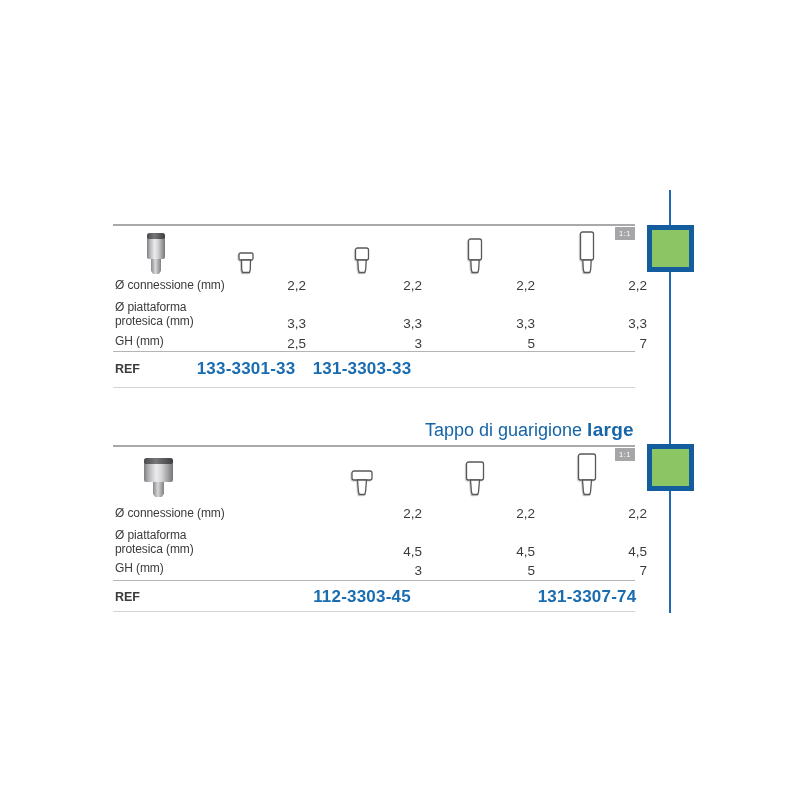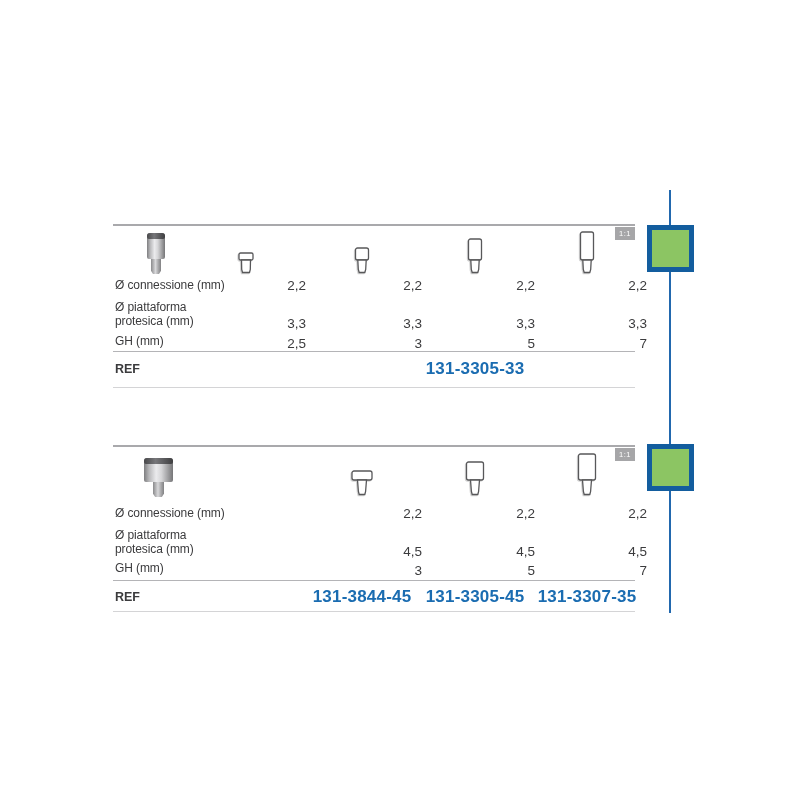--- a/index.html
+++ b/index.html
@@ -113,24 +113,26 @@
 
   <div class="row-label" style="top:334px;">GH (mm)</div>
   <div class="val c1" style="top:336px;">2,5</div>
   <div class="val c2" style="top:336px;">3</div>
   <div class="val c3" style="top:336px;">5</div>
   <div class="val c4" style="top:336px;">7</div>
 
   <div class="hrule thin" style="top:351px;"></div>
 
   <div class="row-label bold" style="top:362px;">REF</div>
-  <div class="ref-code rc3" style="top:359px;">131-3305-33</div>
+  <div class="ref-code rc1" style="top:359px;">133-3301-33</div>
+  <div class="ref-code rc2" style="top:359px;">131-3303-33</div>
 
   <div class="hrule faint" style="top:387px;"></div>
 
+  <div class="sec-title" style="top:420px;"><span>Tappo di guarigione </span><span class="bold">large</span></div>
 
   <div class="hrule" style="top:445px;"></div>
   <div class="scale-badge" style="top:448px;">1:1</div>
 
   <div class="metal" style="left:144px;top:458px;">
     <div class="head" style="width:29px;height:24px;"></div>
     <div class="shaft" style="width:11px;height:15px;"></div>
   </div>
 
   <div class="cap" style="left:345px;top:470px;">
@@ -164,19 +166,18 @@
   <div class="val c4" style="top:544px;">4,5</div>
 
   <div class="row-label" style="top:561px;">GH (mm)</div>
   <div class="val c2" style="top:563px;">3</div>
   <div class="val c3" style="top:563px;">5</div>
   <div class="val c4" style="top:563px;">7</div>
 
   <div class="hrule thin" style="top:580px;"></div>
 
   <div class="row-label bold" style="top:590px;">REF</div>
-  <div class="ref-code rc2" style="top:587px;">131-3844-45</div>
-  <div class="ref-code rc3" style="top:587px;">131-3305-45</div>
-  <div class="ref-code rc4" style="top:587px;">131-3307-35</div>
+  <div class="ref-code rc2" style="top:587px;">112-3303-45</div>
+  <div class="ref-code rc4" style="top:587px;">131-3307-74</div>
 
   <div class="hrule faint" style="top:611px;"></div>
 
 </div>
 
 </body></html>

